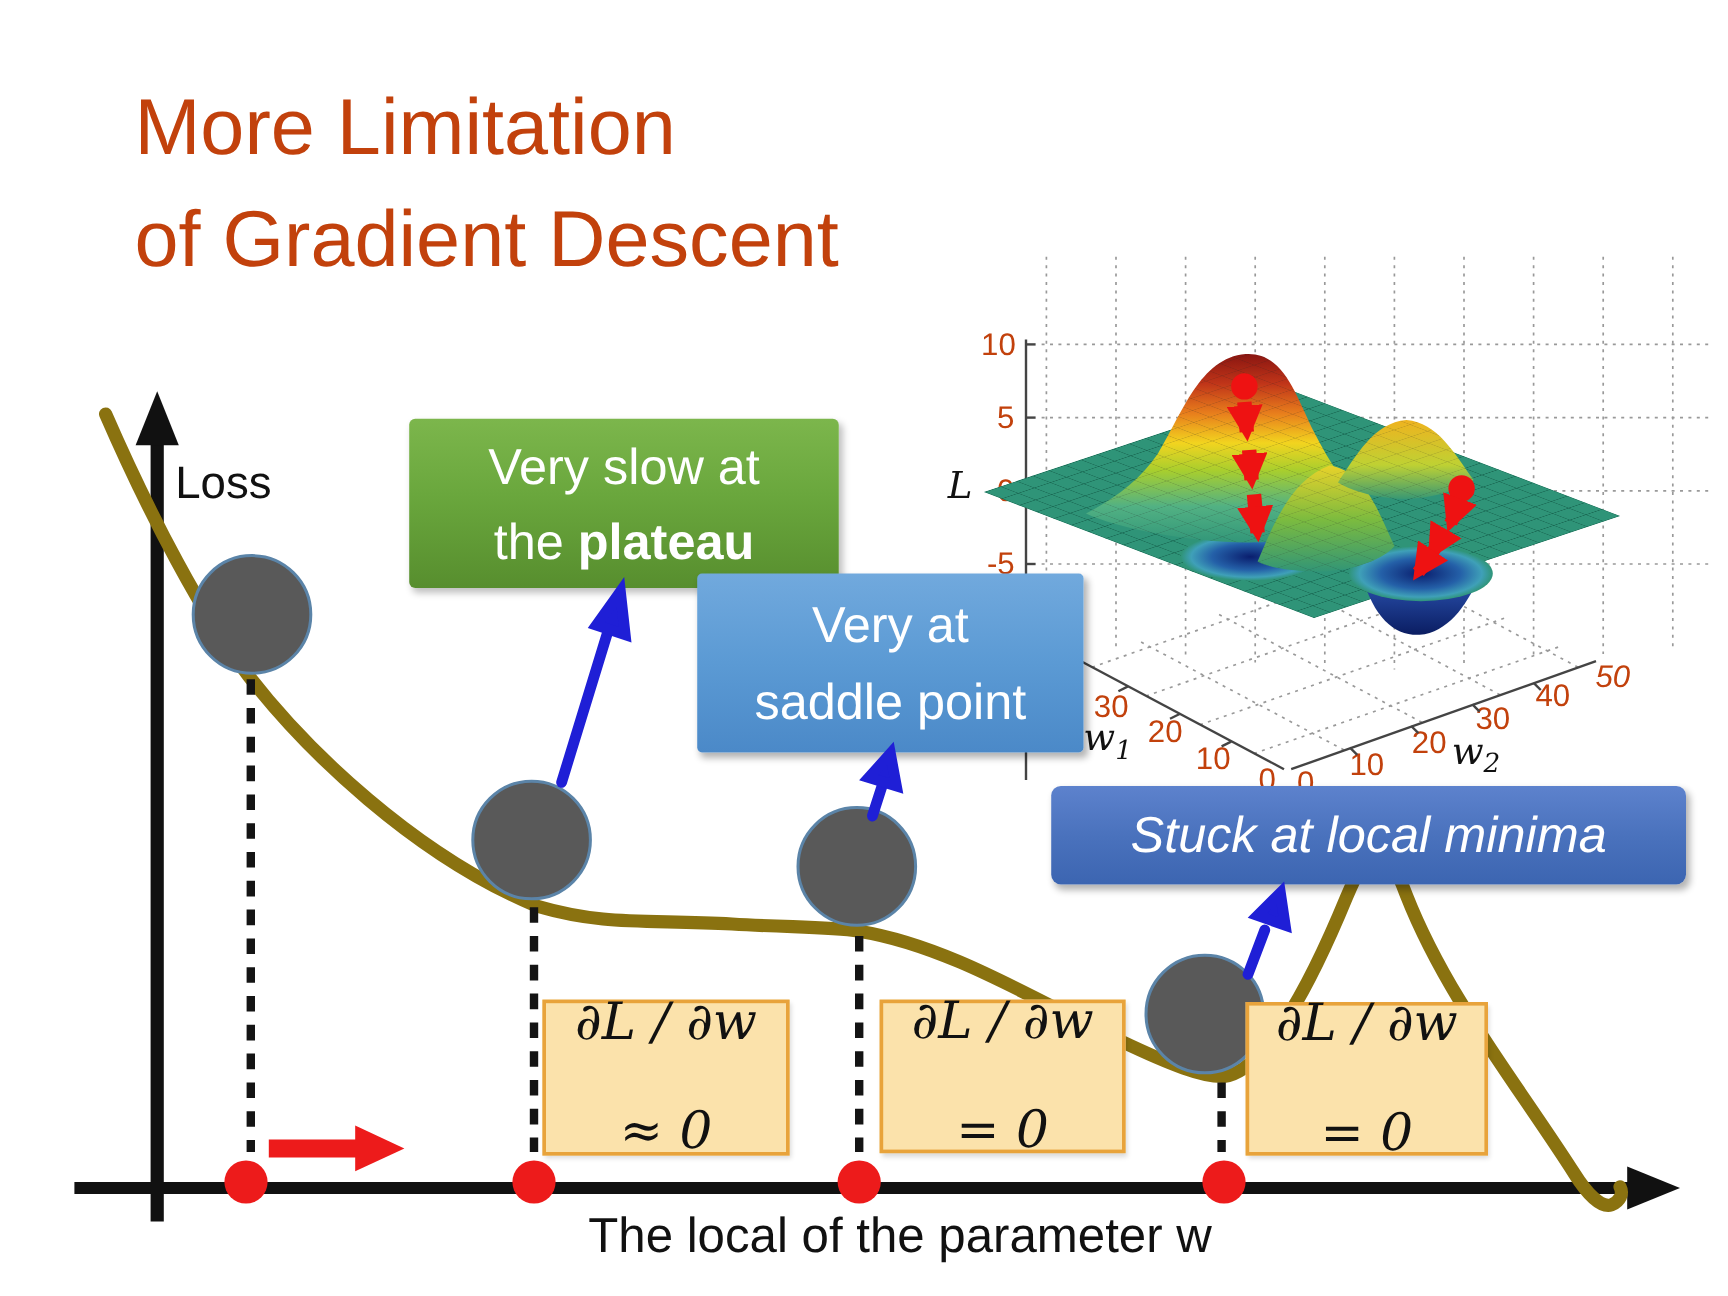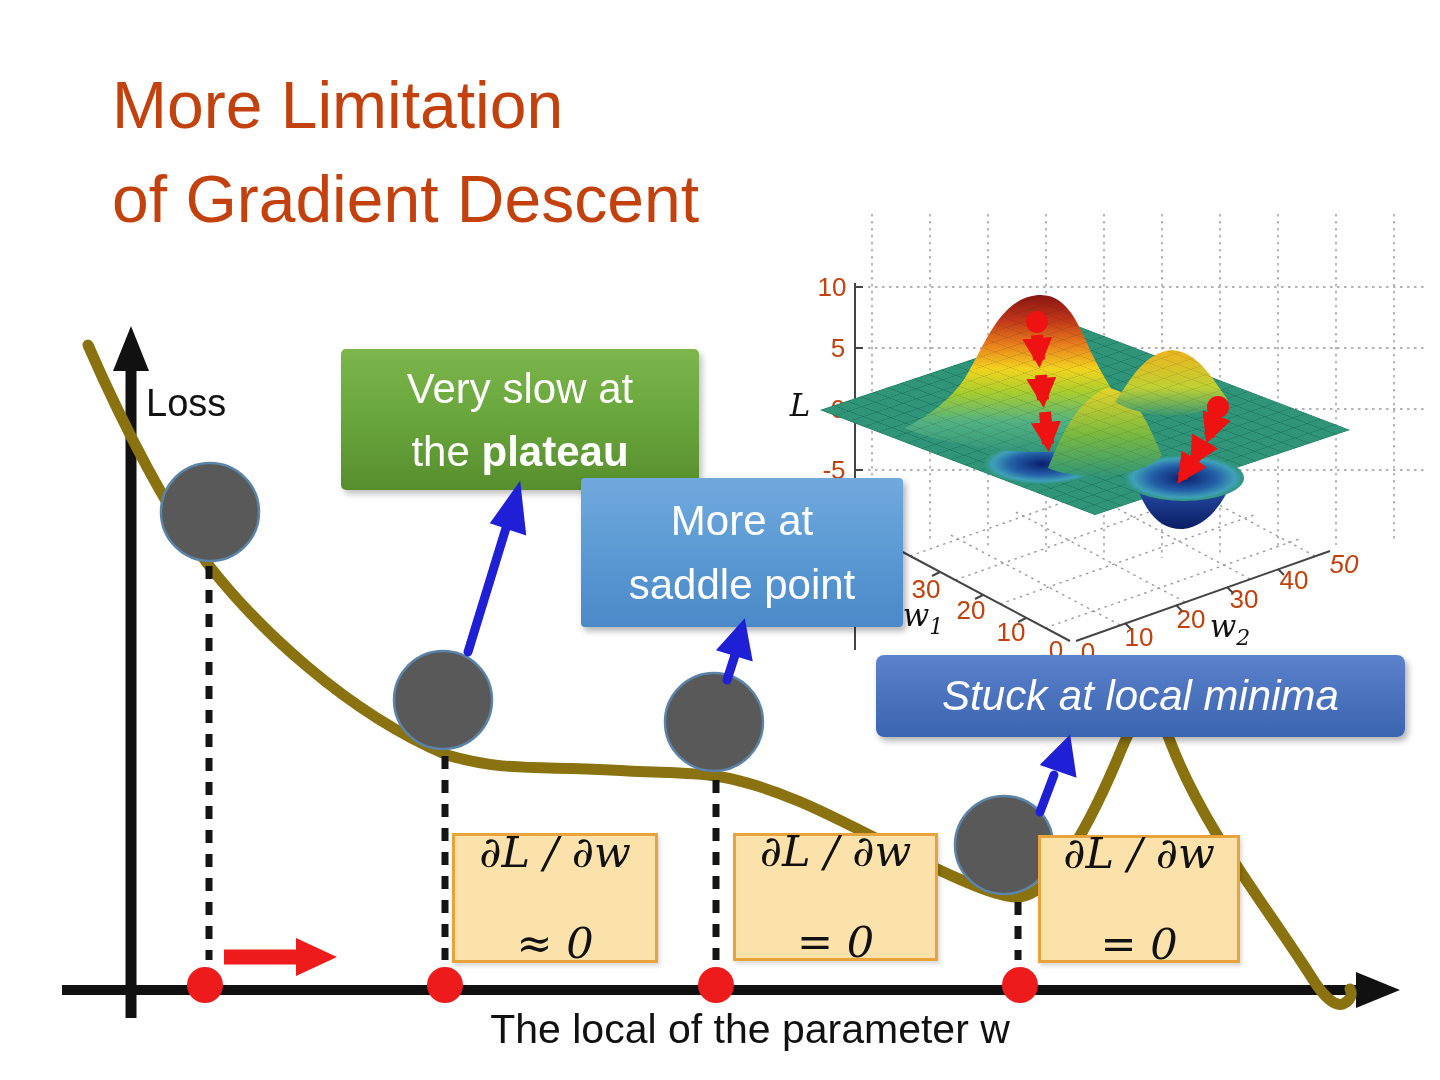--- a/index.html
+++ b/index.html
@@ -242,21 +242,21 @@
 
   <div id="loss-label">Loss</div>
   <div id="xaxis-label">The local of the parameter w</div>
 
   <div class="callout" id="box-plateau" style="z-index:3;">
     <div>Very slow at</div>
     <div><span>the </span><b>plateau</b></div>
   </div>
 
   <div class="callout" id="box-saddle" style="z-index:3;">
-    <div>More at</div>
+    <div>Very at</div>
     <div>saddle point</div>
   </div>
 
   <div class="callout" id="box-minima" style="z-index:3;">
     <div>Stuck at local minima</div>
   </div>
 
   <div class="mathbox" id="mathbox-1" style="z-index:3;">
     <div>∂L / ∂w</div>
     <div>≈ 0</div>

